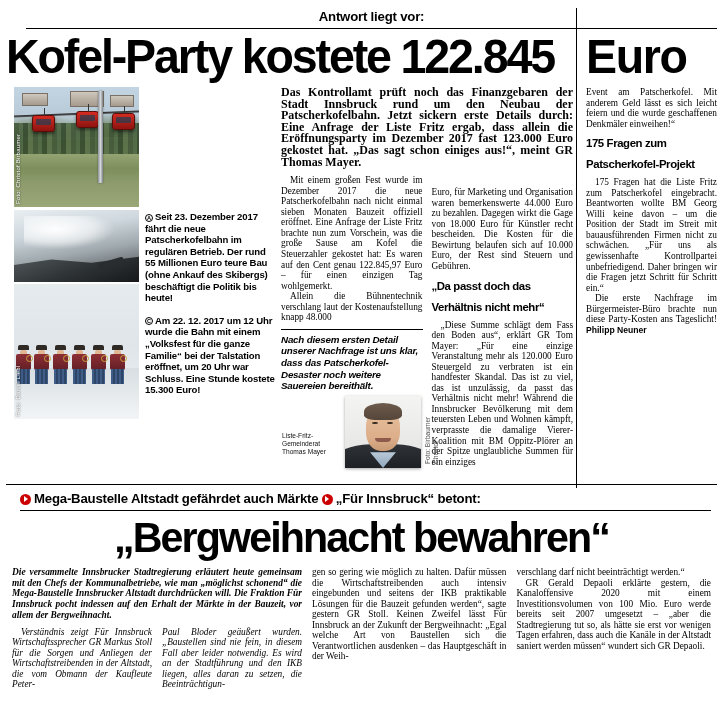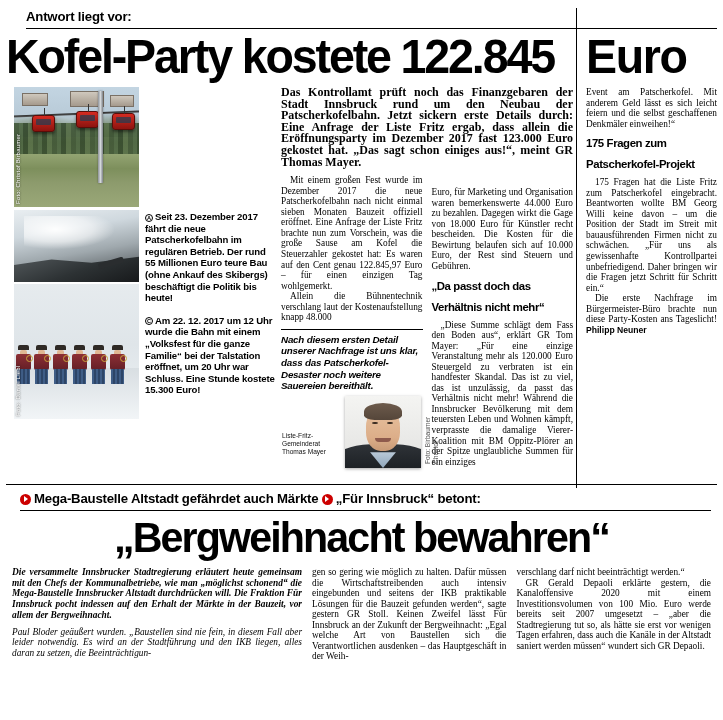--- a/index.html
+++ b/index.html
@@ -8,21 +8,21 @@
     background:#ffffff;
     font-family:"Liberation Serif", serif;
     color:#000;
     overflow:hidden;
   }
   .page { position:relative; width:723px; height:720px; padding:0 6px; }
 
   
   .kicker-row { display:flex; align-items:flex-start; padding-top:8px; }
   .kicker-main { flex:0 0 570px; padding-left:14px; }
-  .kicker-right { flex:1; padding-left:20px; }
+  .kicker-right { flex:1; padding-left:20px;text-align:center; }
   .kicker {
     font-family:"Liberation Sans", sans-serif;
     font-weight:bold; font-size:13.2px; line-height:17px;
     letter-spacing:-0.2px; white-space:nowrap;
   }
   .bullet {
     display:inline-block; width:11px; height:11px; border-radius:50%;
     background:#cc0000; position:relative; top:1.5px; margin:0 3px 0 0;
     vertical-align:baseline;
   }
@@ -371,21 +371,21 @@
             <div class="subhead">„Da passt doch das Verhältnis nicht mehr“</div>
             <div class="serif-body">
               <p>„Diese Summe schlägt dem Fass den Boden aus“, erklärt GR Tom Mayer: „Für eine einzige Veranstaltung mehr als 120.000 Euro Steuergeld zu verbraten ist ein handfester Skandal. Das ist zu viel, das ist unzulässig, da passt das Verhältnis nicht mehr! Während die Innsbrucker Bevölkerung mit dem teuersten Leben und Wohnen kämpft, verprasste die damalige Vierer-Koalition mit BM Oppitz-Plörer an der Spitze unglaubliche Summen für ein einziges</p>
             </div>
           </div>
         </div>
       </div>
 
       <div style="flex:0 0 140px; padding-left:9px;">
         <div class="serif-body">
-          <p class="noind">Event am Patscherkofel. Mit anderem Geld lässt es sich leicht feiern und die selbst geschaffenen Denkmäler einweihen!“</p>
+          <p class="noind">Event am Patscherkofel. Mit anderem Geld lässt es sich leicht feiern und die wurde geschaffenen Denkmäler einweihen!“</p>
         </div>
         <div class="subhead">175 Fragen zum Patscherkofel-Projekt</div>
         <div class="serif-body">
           <p>175 Fragen hat die Liste Fritz zum Patscherkofel eingebracht. Beantworten wollte BM Georg Willi keine davon – um die Position der Stadt im Streit mit bauausführenden Firmen nicht zu schwächen. „Für uns als gewissenhafte Kontrollpartei unbefriedigend. Daher bringen wir die Fragen jetzt Schritt für Schritt ein.“</p>
           <p><span>Die erste Nachfrage im Bürgermeister-Büro brachte nun diese Party-Kosten ans Tageslicht!</span>
             <span class="byline">Philipp Neuner</span></p>
         </div>
       </div>
     </div>
 
@@ -419,20 +419,23 @@
       <div class="kicker-rule" style="margin-right:6px;"></div>
     </div>
 
     <div class="headline2" style="margin-top:4px;">„Bergweihnacht bewahren“</div>
 
     <div style="display:flex; gap:10px; margin-top:6px; padding:0 6px;">
       <div style="flex:0 0 290px;font-style:italic;">
         <div class="lead2">Die versammelte Innsbrucker Stadtregierung erläutert heute gemeinsam mit den Chefs der Kommunalbetriebe, wie man „möglichst schonend“ die Mega-Baustelle Innsbrucker Altstadt durchdrücken will. Die Fraktion Für Innsbruck pocht indessen auf den Erhalt der Märkte in der Bauzeit, vor allem der Bergweihnacht.</div>
         <div style="display:flex; gap:10px; margin-top:6px;">
           <div style="flex:1;" class="serif-body">
+            <p>Verständnis zeigt Für Innsbruck Wirtschaftssprecher GR Markus Stoll für die Sorgen und Anliegen der Wirtschaftstreibenden in der Altstadt, die vom Obmann der Kaufleute Peter-</p>
+          </div>
+          <div style="flex:1;" class="serif-body">
             <p class="noind">Paul Bloder geäußert wurden. „Baustellen sind nie fein, in diesem Fall aber leider notwendig. Es wird an der Stadtführung und den IKB liegen, alles daran zu setzen, die Beeinträchtigun-</p>
           </div>
         </div>
       </div>
       <div style="flex:1;" class="serif-body">
         <p class="noind">gen so gering wie möglich zu halten. Dafür müssen die Wirtschaftstreibenden auch intensiv eingebunden und seitens der IKB praktikable Lösungen für die Bauzeit gefunden werden“, sagte gestern GR Stoll. Keinen Zweifel lässt Für Innsbruck an der Zukunft der Bergweihnacht: „Egal welche Art von Baustellen sich die Verantwortlichen ausdenken – das Hauptgeschäft in der Weih-</p>
       </div>
       <div style="flex:1;" class="serif-body">
         <p class="noind">verschlang darf nicht beeinträchtigt werden.“</p>
         <p>GR Gerald Depaoli erklärte gestern, die Kanaloffensive 2020 mit einem Investitionsvolumen von 100 Mio. Euro werde bereits seit 2007 umgesetzt – „aber die Stadtregierung tut so, als hätte sie erst vor wenigen Tagen erfahren, dass auch die Kanäle in der Altstadt saniert werden müssen“ wundert sich GR Depaoli.</p>

